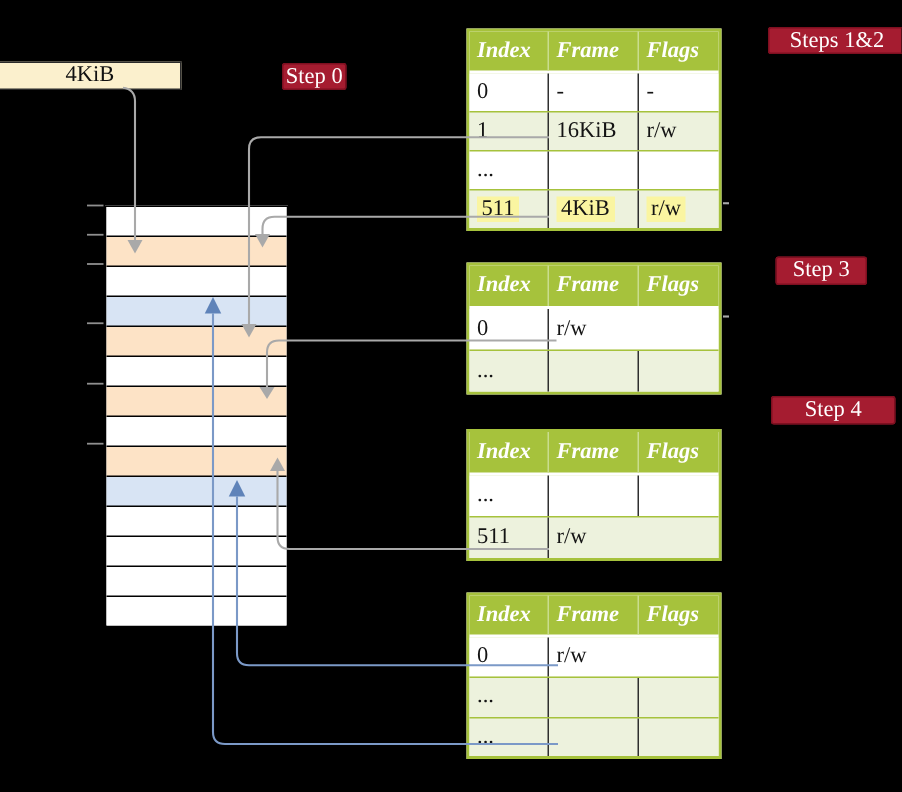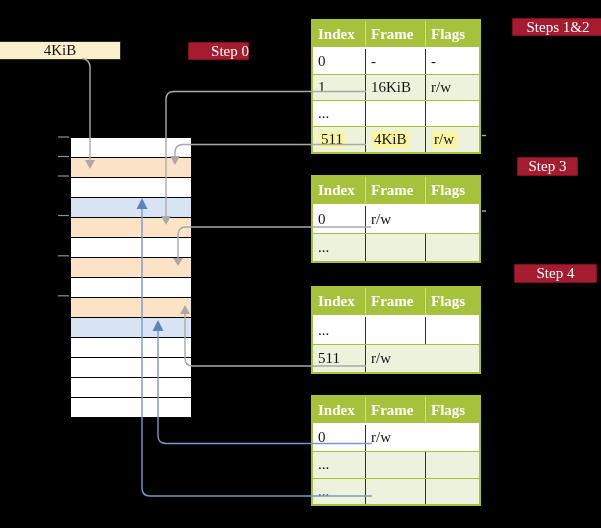--- a/index.html
+++ b/index.html
@@ -15,23 +15,23 @@
     background:#fbf0cd;border:1px solid #2a2a2a;border-left:none;
     color:#111;font-size:15px;display:flex;align-items:center;justify-content:center;
   }
 
   
   .steplabel{
     background:#a51c30;color:#fff;font-size:15px;border-radius:2px;
     display:flex;align-items:center;justify-content:center;white-space:nowrap;
     box-shadow:0 0 0 1px #7e0f20 inset;
   }
-  #lab-step0{left:188px;top:42px;width:61px;height:18px;justify-content:flex-end;}
+  #lab-step0{left:188px;top:42px;width:43px;height:18px;}
   #lab-steps12{left:512px;top:18px;width:92px;height:18px;}
-  #lab-step3{left:517px;top:157px;width:61px;height:19px;justify-content:center;}
+  #lab-step3{left:517px;top:171px;width:61px;height:19px;justify-content:center;}
   #lab-step4{left:514px;top:264px;width:83px;height:19px;}
 
   
   #stack{
     left:70px;top:137px;width:120px;height:279px;
     border:1px solid #000;background:#fff;display:flex;flex-direction:column;
   }
   .frame-row{flex:1 1 0;border-bottom:1px solid #000;}
   .frame-row:last-child{border-bottom:none;}
   .frame-row.white{background:#ffffff;}
@@ -41,21 +41,21 @@
   
   .ptable{
     left:311px;width:170px;border:2px solid #a6c23c;background:#fff;
     box-sizing:border-box;
   }
   #pt1{top:19px;}  #pt1 .trow{height:25px;}   #pt1 .thead{height:26px;}
   #pt2{top:175px;} #pt2 .trow{height:27px;}   #pt2 .thead{height:27px;}
   #pt3{top:286px;} #pt3 .trow{height:27px;}   #pt3 .thead{height:27px;}
   #pt4{top:395px;} #pt4 .trow{height:25.75px;}#pt4 .thead{height:26px;}
   .trow,.thead{display:grid;grid-template-columns:53px 60px 53px;}
-  .thead{background:#a6c23c;border-bottom:2px solid #ffffff;}
+  .thead{background:#a6c23c;border-bottom:2px solid #ffffff;font-style:italic;}
   .thead .tcell{
     color:#fff;font-weight:bold;font-size:15px;
     display:flex;align-items:center;padding-left:5px;
   }
   .thead .tcell:not(:last-child){border-right:1px solid #cadd8e;}
   .trow{background:#fff;}
   .trow.shaded{background:#edf2dd;}
   .trow + .trow{border-top:1px solid #a6c23c;}
   .trow .tcell{
     color:#141414;font-size:15px;display:flex;align-items:center;padding-left:5px;

